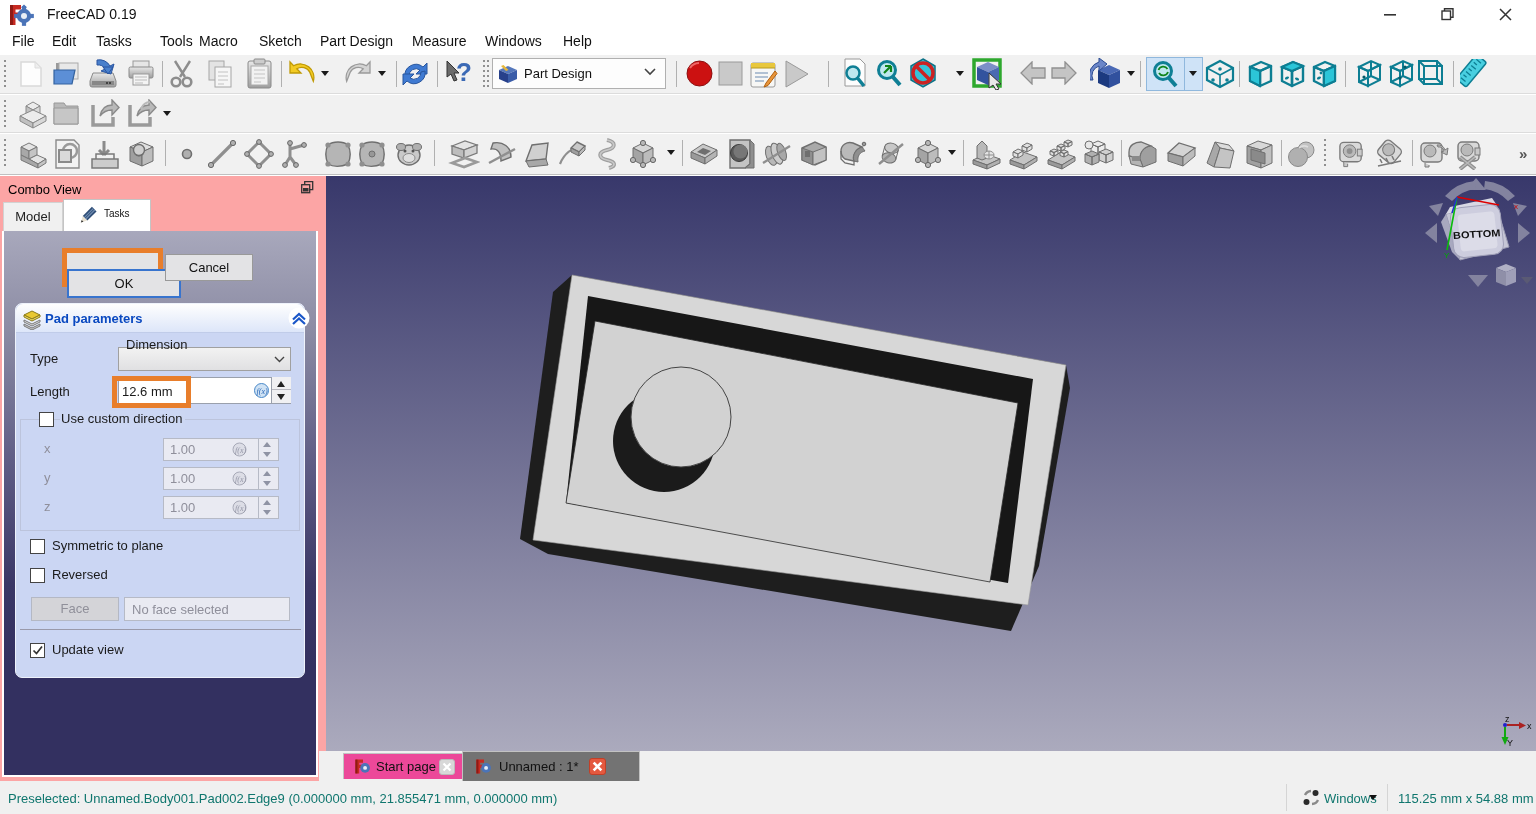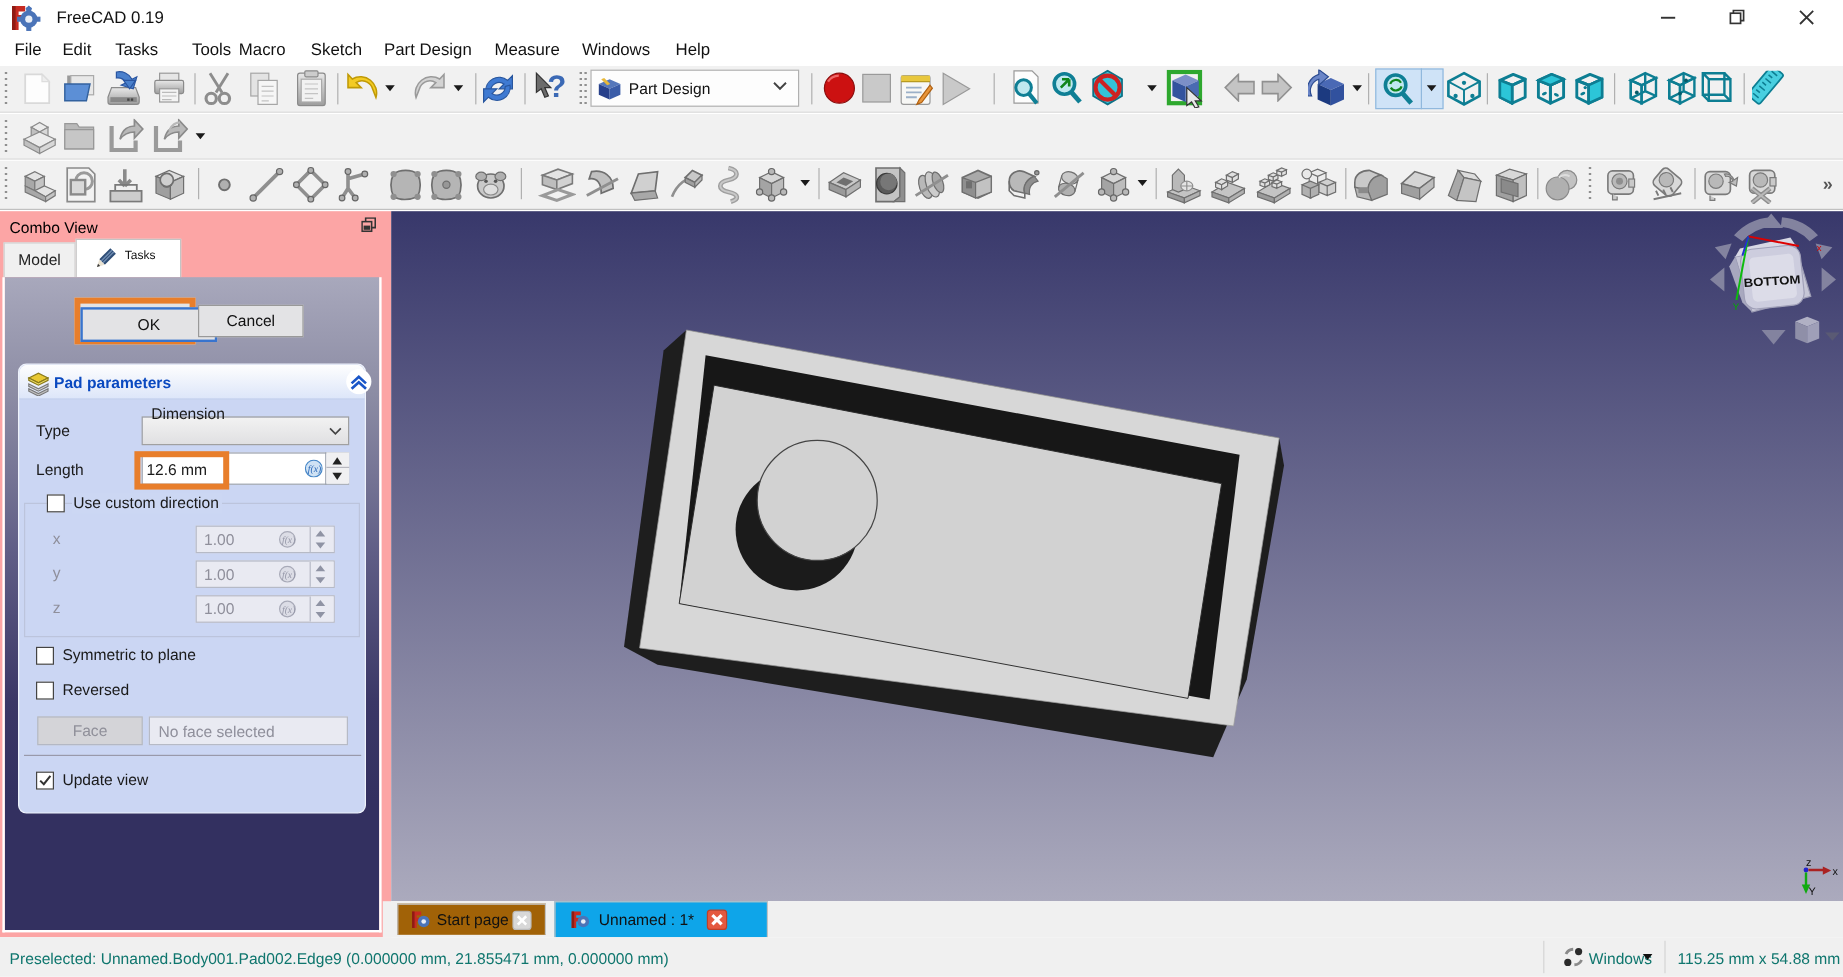--- a/index.html
+++ b/index.html
@@ -20,21 +20,21 @@
 .dd { position:absolute; width:0; height:0; border-left:4px solid transparent; border-right:4px solid transparent; border-top:5px solid #1a1a1a; }
 #dock { left:0; top:176px; width:326px; height:605px; background:#fca5a5; }
 #comboTitle { left:8px; top:6px; font-size:13px; color:#000; }
 #tabModel { left:3px; top:26px; width:60px; height:29px; background:#f0f0f0; border:1px solid #d2d2d2; border-bottom:none; font-size:13px; color:#222; text-align:center; line-height:28px; }
 #tabTasks { left:63px; top:23px; width:88px; height:32px; background:#fff; border:1px solid #c4c4c4; border-bottom:none; font-size:10px; color:#111; }
 #taskpanel { left:2px; top:55px; width:316px; height:546px;
   background:linear-gradient(#a8a8bc 0%, #8c8ca4 18%, #605e86 42%, #3b3766 65%, #333060 80%, #333060 100%);
   border-left:2px solid #fff; border-right:2px solid #fff; border-bottom:2px solid #fff; }
 .btn { position:absolute; background:#e3e3e5; font-size:13px; color:#111; text-align:center; }
 #okwrap { left:58px; top:17px; width:101px; height:39px; border:5px solid #e87e2b; background:#e3e3e5; }
-#okbtn { left:0px; top:3px; width:114px; height:29px; border:2px solid #3874ce; line-height:25px; }
+#okbtn { left:0px; top:16px; width:114px; height:29px; border:2px solid #3874ce; line-height:25px; }
 #cancelbtn { left:161px; top:23px; width:88px; height:27px; border:1px solid #999; line-height:25px; }
 #padbox { left:11px; top:72px; width:290px; height:375px; background:#cbd6f3; border-radius:7px; border:1px solid #eef2fb; }
 #padhdr { position:absolute; left:0; top:0; width:100%; height:29px; background:linear-gradient(#fefefe,#dde6f9); border-radius:7px 7px 0 0; border-bottom:1px solid #c0cce9; }
 #padtitle { position:absolute; left:29px; top:7px; font-size:13px; font-weight:bold; color:#0a49c0; }
 .lbl { position:absolute; font-size:13px; color:#1a1a1a; }
 .glbl { position:absolute; font-size:13px; color:#8f8f9b; }
 .combo { position:absolute; border:1px solid #a0a0a0; background:linear-gradient(#f2f2f2,#e0e0e2); }
 .inp { position:absolute; border:1px solid #9aa0ac; background:#fff; }
 .dinp { position:absolute; border:1px solid #b6bac6; background:#e9eaf2; }
 .chk { position:absolute; width:15px; height:15px; background:#fff; border:1px solid #444; }
@@ -773,37 +773,37 @@
     <path d="M1505 727 v14" stroke="#1a1" stroke-width="2"></path>
     <path d="M1501.5 737 l3.5 8 3.5 -8z" fill="#1a1"></path>
     <text x="1527" y="729" font-size="9" fill="#111" font-family="Liberation Sans">x</text>
     <text x="1507" y="746" font-size="9" fill="#111" font-family="Liberation Sans">Y</text>
     <text x="1505" y="722" font-size="9" fill="#111" font-family="Liberation Sans">z</text>
   </g>
 </svg>
 </div>
 
 <div id="tabbar" class="abs">
-  <div class="abs" style="left:12px;top:2px;width:124px;height:26px;background:#a16207;border:1px solid #c2c2c2;border-bottom:none">
+  <div class="abs" style="left:24px;top:2px;width:124px;height:26px;background:#ec4899;border:1px solid #c2c2c2;border-bottom:none">
     <svg class="abs" style="left:10px;top:4px" width="18" height="17" viewBox="0 0 26 22">
           <path d="M2 1h11v4.5H7.5v3h5V13H7.5v8H2z" fill="#c62a21"></path>
           <path d="M2 1h3v20H2z" fill="#8f1b14"></path>
           <g transform="translate(16,13)">
             <circle r="7" fill="#4b74b8"></circle>
             <circle r="2.8" fill="#e9eef6"></circle>
           </g>
         </svg>
     <span class="abs" style="left:32px;top:5px;font-size:13px;color:#111">Start page</span>
     <div class="abs" style="left:95px;top:5px;width:16px;height:16px;background:#d8d8d8;border:1px solid #bbb;border-radius:3px">
       <svg width="10" height="10" viewBox="0 0 10 10" style="position:absolute;left:2px;top:2px">
             <path d="M1.5 1.5 L8.5 8.5 M8.5 1.5 L1.5 8.5" stroke="#fff" stroke-width="2.2"></path>
           </svg>
     </div>
   </div>
-  <div class="abs" style="left:143px;top:0px;width:178px;height:30px;background:#0ea5e9;border:1px solid #c2c2c2;border-bottom:none">
+  <div class="abs" style="left:143px;top:0px;width:178px;height:30px;background:#737373;border:1px solid #c2c2c2;border-bottom:none">
     <svg class="abs" style="left:12px;top:6px" width="18" height="17" viewBox="0 0 26 22">
           <path d="M2 1h11v4.5H7.5v3h5V13H7.5v8H2z" fill="#c62a21"></path>
           <path d="M2 1h3v20H2z" fill="#8f1b14"></path>
           <g transform="translate(16,13)">
             <circle r="7" fill="#4b74b8"></circle>
             <circle r="2.8" fill="#e9eef6"></circle>
           </g>
         </svg>
     <span class="abs" style="left:36px;top:7px;font-size:13px;color:#111">Unnamed : 1*</span>
     <div class="abs" style="left:126px;top:6px;width:17px;height:17px;background:#e4593f;border:1px solid #c04028;border-radius:3px">

